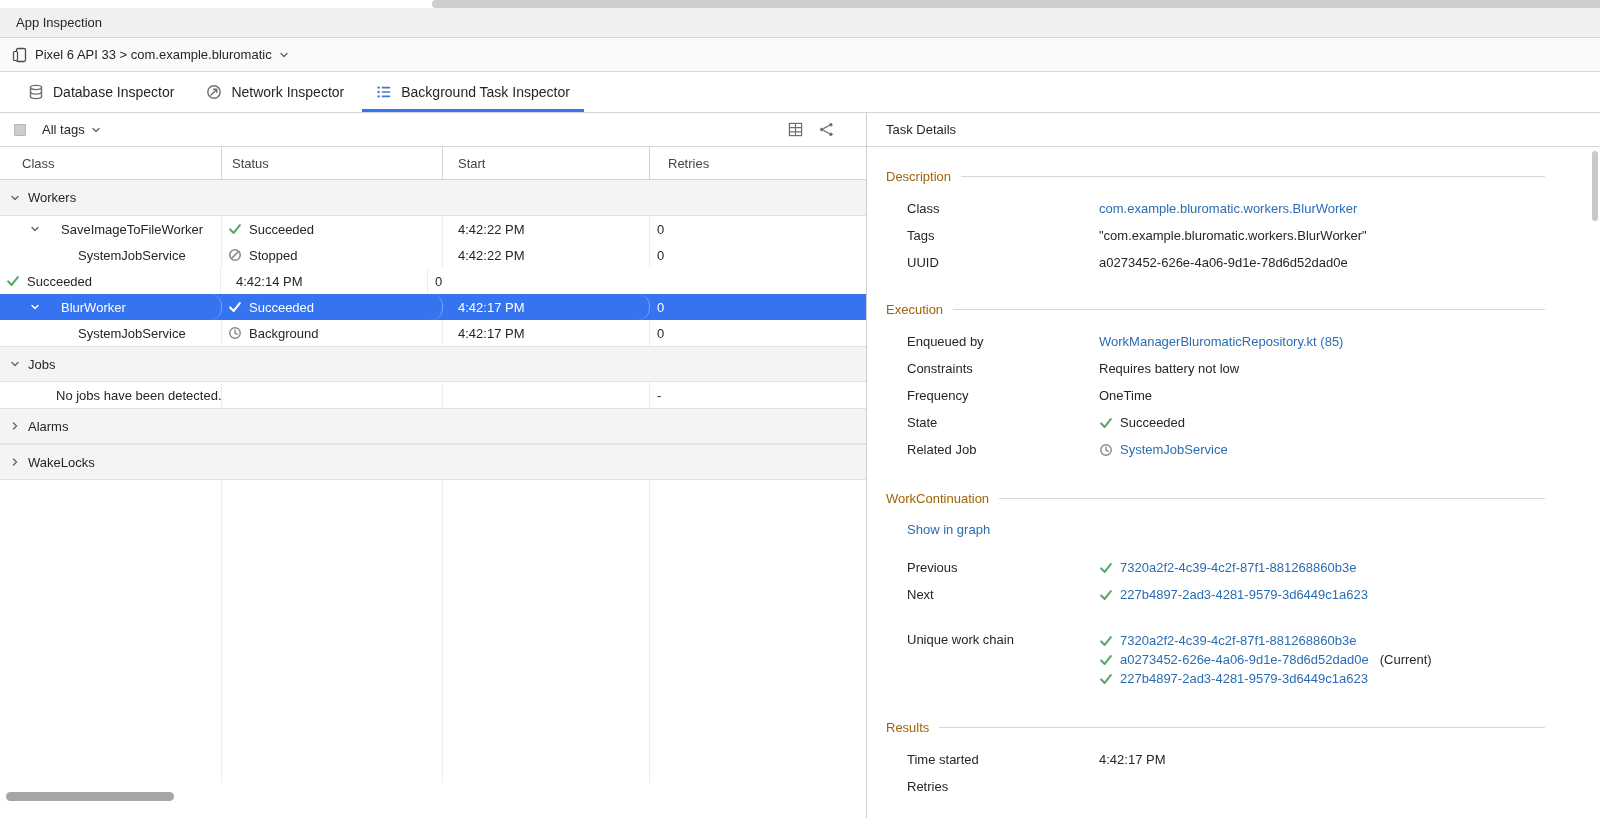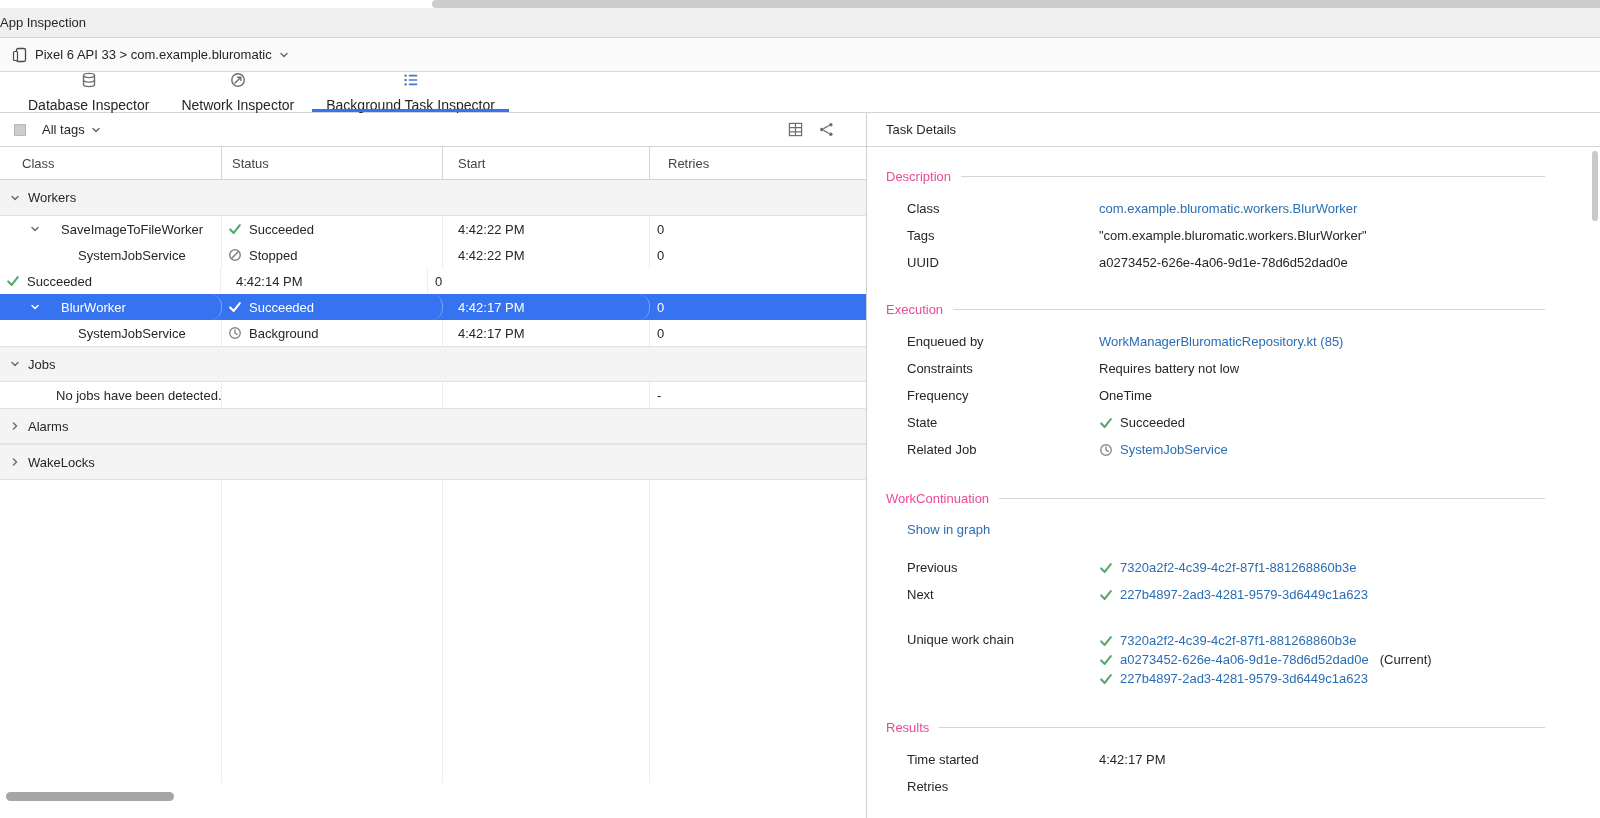--- a/index.html
+++ b/index.html
@@ -6,25 +6,25 @@
   html,body { width:1600px; height:818px; overflow:hidden; }
   body { font-family:"Liberation Sans","DejaVu Sans",sans-serif; font-size:13px; color:#262626; background:#fff; }
   .app { position:relative; width:1600px; height:818px; }
 
   
   .top-edge { height:8px; display:flex; }
   .te-white { width:432px; background:#fff; }
   .te-gray { flex:1; background:#cdcdcd; border-radius:4px 0 0 4px; }
 
   
-  .app-bar { height:30px; background:#f0f0f0; border-bottom:1px solid #d6d6d6; display:flex; align-items:center; padding-left:0; }
+  .app-bar { height:30px; background:#f0f0f0; border-bottom:1px solid #d6d6d6; display:flex; align-items:center; padding-left:16px; }
   .device-bar { height:34px; background:#fafafa; border-bottom:1px solid #d9d9d9; display:flex; align-items:center; padding-left:12px; }
   .dev-sel { display:flex; align-items:center; gap:7px; cursor:pointer; }
   .tab-bar { height:41px; background:#fff; border-bottom:1px solid #d4d4d4; display:flex; align-items:stretch; padding-left:10px; }
-  .tab { display:flex; align-items:center; gap:9px; padding:0 14px; margin-left:4px; position:relative; font-size:14px; color:#262626; cursor:pointer;flex-direction:column; }
+  .tab { display:flex; align-items:center; gap:9px; padding:0 14px; margin-left:4px; position:relative; font-size:14px; color:#262626; cursor:pointer; }
   .tab.active::after { content:""; position:absolute; left:0; right:0; bottom:0; height:3px; background:#3574f0; }
   .tabicon { color:#6e6e6e; }
   .tab.active .tabicon { color:#4778c0; }
 
   
   .main { display:flex; height:705px; }
   .left { width:867px; border-right:1px solid #cfcfcf; position:relative; display:flex; flex-direction:column; }
   .right { flex:1; position:relative; }
 
   
@@ -69,21 +69,21 @@
   .filler { flex:1; position:relative; }
   .vline { position:absolute; top:0; bottom:35px; width:1px; background:#ededed; }
 
   
   .hthumb { position:absolute; left:6px; bottom:17px; width:168px; height:9px; background:#a6a6a6; border-radius:5px; cursor:pointer; }
   .vthumb { position:absolute; right:2px; top:38px; width:6px; height:70px; background:#c9c9c9; border-radius:3px; cursor:pointer; }
 
   
   .rp-title { height:34px; display:flex; align-items:center; padding-left:19px; border-bottom:1px solid #d4d4d4; }
   .rp-content { height:671px; overflow:hidden; padding:0 55px 0 19px; }
-  .sec-head { display:flex; align-items:center; gap:10px; color:#ec4899; }
+  .sec-head { display:flex; align-items:center; gap:10px; color:#a16207; }
   .rule { flex:1; height:1px; background:#d6d6d6; }
   .drow { display:flex; align-items:flex-start; margin-left:21px; line-height:18px; }
   .dlabel { width:192px; flex-shrink:0; }
   .dvalue.with-icon { display:flex; align-items:center; gap:7px; }
   .link { color:#2b6db3; cursor:pointer; }
   .mt22 { margin-top:22px; } .mt16 { margin-top:16px; } .mt9 { margin-top:9px; }
   .mt30 { margin-top:30px; } .mt32 { margin-top:32px; } .mt27 { margin-top:27px; }
   .graph-link { margin:16px 0 0 21px; display:inline-block; }
   .chain-lines { display:flex; flex-direction:column; }
   .chain-line { display:flex; align-items:center; gap:7px; line-height:19px; }

